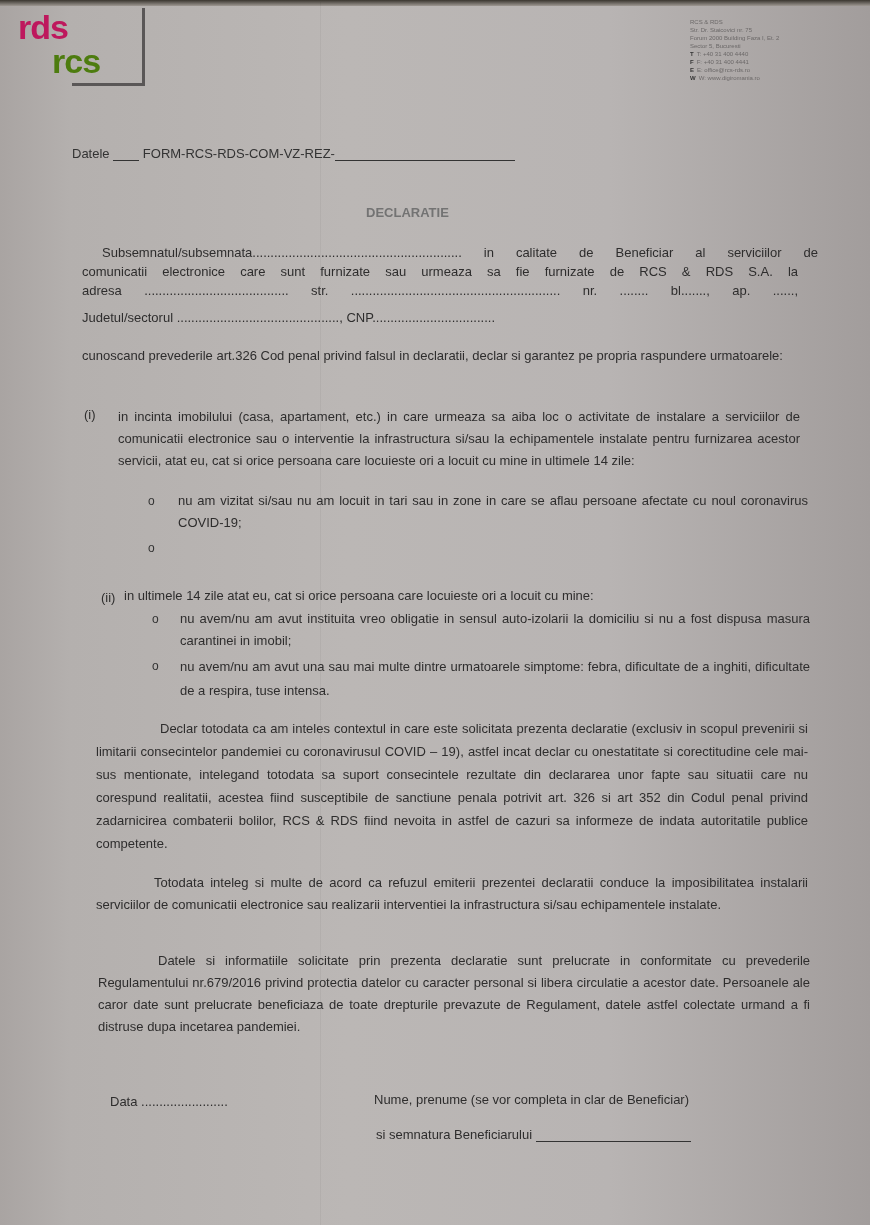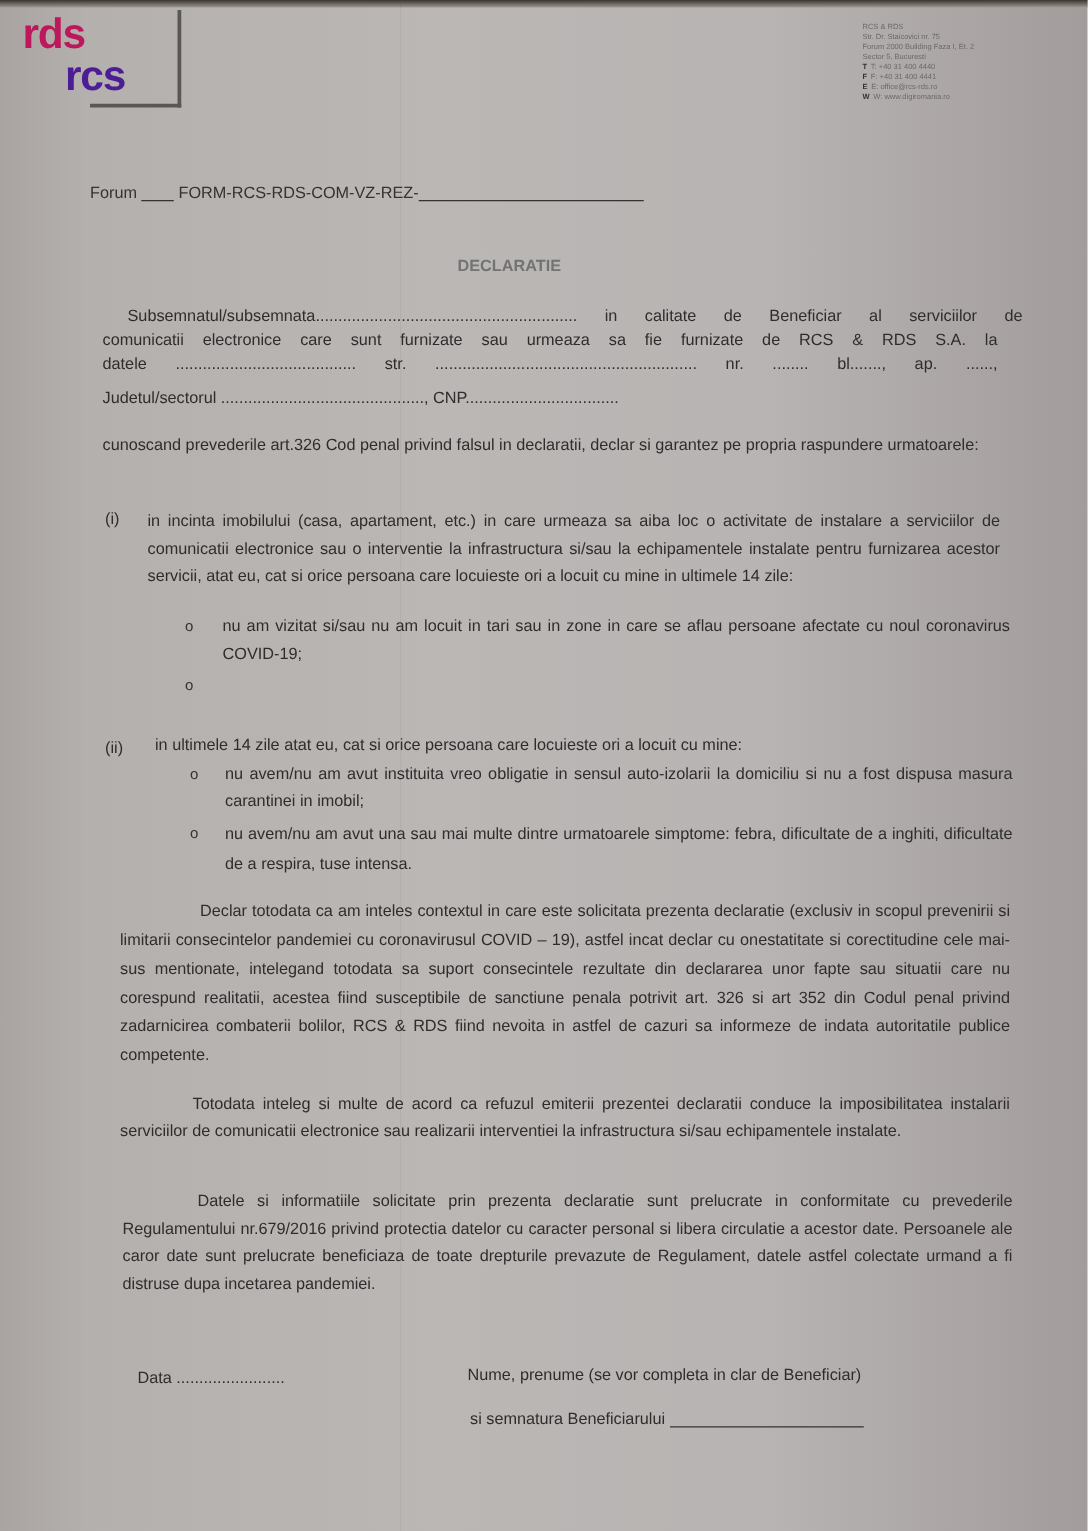--- a/index.html
+++ b/index.html
@@ -7,21 +7,21 @@
     width:870px; height:1225px; overflow:hidden; position:relative;
     background: linear-gradient(90deg, #a9a4a2 0%, #b4b0ae 8%, #bbb7b5 40%, #b8b4b3 70%, #a29d9c 100%);
     font-family: "Liberation Sans", sans-serif; color:#2b2a2a;
   }
   .topshadow { position:absolute; left:0; top:0; width:870px; height:6px; background:linear-gradient(180deg,#3a362f,#9e9892); }
   .fold { position:absolute; left:320px; top:2px; width:1px; height:1223px; background:rgba(0,0,0,0.04); }
   .page { position:absolute; left:0; top:0; width:870px; height:1225px; }
   .logo { position:absolute; left:16px; top:8px; width:128px; height:78px; }
   .logo .frame { position:absolute; left:56px; top:0; width:70px; height:75px; border-right:3px solid #5a5757; border-bottom:3px solid #5a5757; }
   .logo .rds { position:absolute; left:2px; top:2px; font-size:34px; font-weight:bold; letter-spacing:-1px; color:#be185d; line-height:34px; }
-  .logo .rcs { position:absolute; left:36px; top:36px; font-size:34px; font-weight:bold; letter-spacing:-1px; color:#4c1d95; line-height:34px; }
+  .logo .rcs { position:absolute; left:36px; top:36px; font-size:34px; font-weight:bold; letter-spacing:-1px; color:#4d7c0f; line-height:34px; }
   .contact { position:absolute; left:690px; top:18px; font-size:6px; line-height:8px; color:#6b6868; }
   .contact div { white-space:nowrap; }
   .contact b { color:#333; margin-right:3px; }
   .annex { position:absolute; left:72px; top:146px; font-size:13px; color:#333; }
   .annex .line { display:inline-block; border-bottom:1px solid #333; vertical-align:bottom; }
   .title { position:absolute; left:366px; top:205px; font-size:13px; font-weight:bold; color:#737373; }
   .p { position:absolute; font-size:13px; line-height:18.5px; text-align:justify; color:#2e2d2d; }
   .p.just:after { content:""; display:inline-block; width:100%; }
   .roman { position:absolute; font-size:13px; color:#2e2d2d; }
   .bullet { position:absolute; font-size:12px; color:#333; }
@@ -47,42 +47,42 @@
     <div><span>Str. Dr. Staicovici nr. 75</span></div>
     <div><span>Forum 2000 Building Faza I, Et. 2</span></div>
     <div><span>Sector 5, Bucuresti</span></div>
     <div><b>T</b><span>T: +40 31 400 4440</span></div>
     <div><b>F</b><span>F: +40 31 400 4441</span></div>
     <div><b>E</b><span>E: office@rcs-rds.ro</span></div>
     <div><b>W</b><span>W: www.digiromania.ro</span></div>
   </div>
 
   <div class="annex">
-    <span>Forum</span>
+    <span>Datele</span>
     <span class="line" style="width:26px;"></span>
     <span>FORM-RCS-RDS-COM-VZ-REZ-</span><span class="line" style="width:180px;"></span>
   </div>
 
   <div class="title">DECLARATIE</div>
 
   <div class="p just" style="left:82px; top:244px; width:716px;margin-left:20px;">Subsemnatul/subsemnata.......................................................... in calitate de Beneficiar al serviciilor de</div>
   <div class="p just" style="left:82px; top:263px; width:716px;">comunicatii electronice care sunt  furnizate sau urmeaza sa fie furnizate de RCS &amp; RDS S.A. la</div>
-  <div class="p just" style="left:82px; top:282px; width:716px;">datele ........................................ str. .......................................................... nr. ........ bl......., ap. ......,</div>
+  <div class="p just" style="left:82px; top:282px; width:716px;">adresa ........................................ str. .......................................................... nr. ........ bl......., ap. ......,</div>
   <div class="p" style="left:82px; top:309px; width:500px;">Judetul/sectorul ............................................., CNP..................................</div>
 
   <div class="p" style="left:82px; top:345px; width:718px; line-height:21px;">cunoscand prevederile art.326 Cod penal privind falsul in declaratii, declar si garantez pe propria raspundere urmatoarele:</div>
 
   <div class="roman" style="left:84px; top:407px;">(i)</div>
   <div class="p" style="left:118px; top:406px; width:682px; line-height:22px;">in incinta imobilului (casa, apartament, etc.) in care urmeaza sa aiba loc o activitate de instalare a serviciilor de comunicatii electronice sau o interventie la infrastructura si/sau la echipamentele instalate pentru furnizarea acestor servicii, atat eu, cat si orice persoana care locuieste ori a locuit cu mine in ultimele 14 zile:</div>
 
   <div class="bullet" style="left:148px; top:494px;">o</div>
   <div class="p" style="left:178px; top:490px; width:630px; line-height:22px;">nu am vizitat si/sau nu am locuit in tari sau in zone in care se aflau persoane afectate cu noul coronavirus COVID-19;</div>
   <div class="bullet" style="left:148px; top:541px;">o</div>
 
-  <div class="roman" style="left:84px; top:590px;">(ii)</div>
+  <div class="roman" style="left:101px; top:590px;">(ii)</div>
   <div class="p" style="left:124px; top:587px; width:640px; text-align:left;">in ultimele 14 zile atat eu, cat si orice persoana care locuieste ori a locuit cu mine:</div>
 
   <div class="bullet" style="left:152px; top:612px;">o</div>
   <div class="p" style="left:180px; top:608px; width:630px; line-height:22px;">nu avem/nu am avut  instituita vreo obligatie in sensul auto-izolarii la domiciliu si nu a fost dispusa masura carantinei in imobil;</div>
   <div class="bullet" style="left:152px; top:659px;">o</div>
   <div class="p" style="left:180px; top:655px; width:630px; line-height:24px;">nu avem/nu am avut una sau mai multe dintre urmatoarele simptome: febra, dificultate de a inghiti, dificultate de a respira, tuse intensa.</div>
 
   <div class="p" style="left:96px; top:717px; width:712px; line-height:23px; text-indent:64px;">Declar totodata ca am inteles contextul in care este solicitata prezenta declaratie (exclusiv in scopul prevenirii si limitarii consecintelor pandemiei cu coronavirusul  COVID – 19), astfel incat declar cu onestatitate si corectitudine cele mai-sus mentionate, intelegand totodata sa suport consecintele rezultate din declararea unor fapte sau situatii care nu corespund realitatii, acestea fiind susceptibile de sanctiune penala potrivit art. 326 si art 352 din Codul penal privind zadarnicirea combaterii bolilor, RCS &amp; RDS fiind nevoita in astfel de cazuri sa informeze de indata autoritatile publice competente.</div>
   <div class="p" style="left:96px; top:872px; width:712px; line-height:22px; text-indent:58px;">Totodata inteleg si multe de acord ca refuzul emiterii prezentei declaratii conduce la imposibilitatea instalarii serviciilor de comunicatii electronice sau realizarii interventiei la infrastructura si/sau echipamentele instalate.</div>
   <div class="p" style="left:98px; top:950px; width:712px; line-height:22px; text-indent:60px;">Datele si informatiile solicitate prin prezenta declaratie sunt prelucrate in conformitate cu prevederile Regulamentului nr.679/2016 privind protectia datelor cu caracter personal si libera circulatie a acestor date. Persoanele ale caror date sunt prelucrate beneficiaza de toate drepturile prevazute de Regulament, datele astfel colectate urmand a fi distruse dupa incetarea pandemiei.</div>

